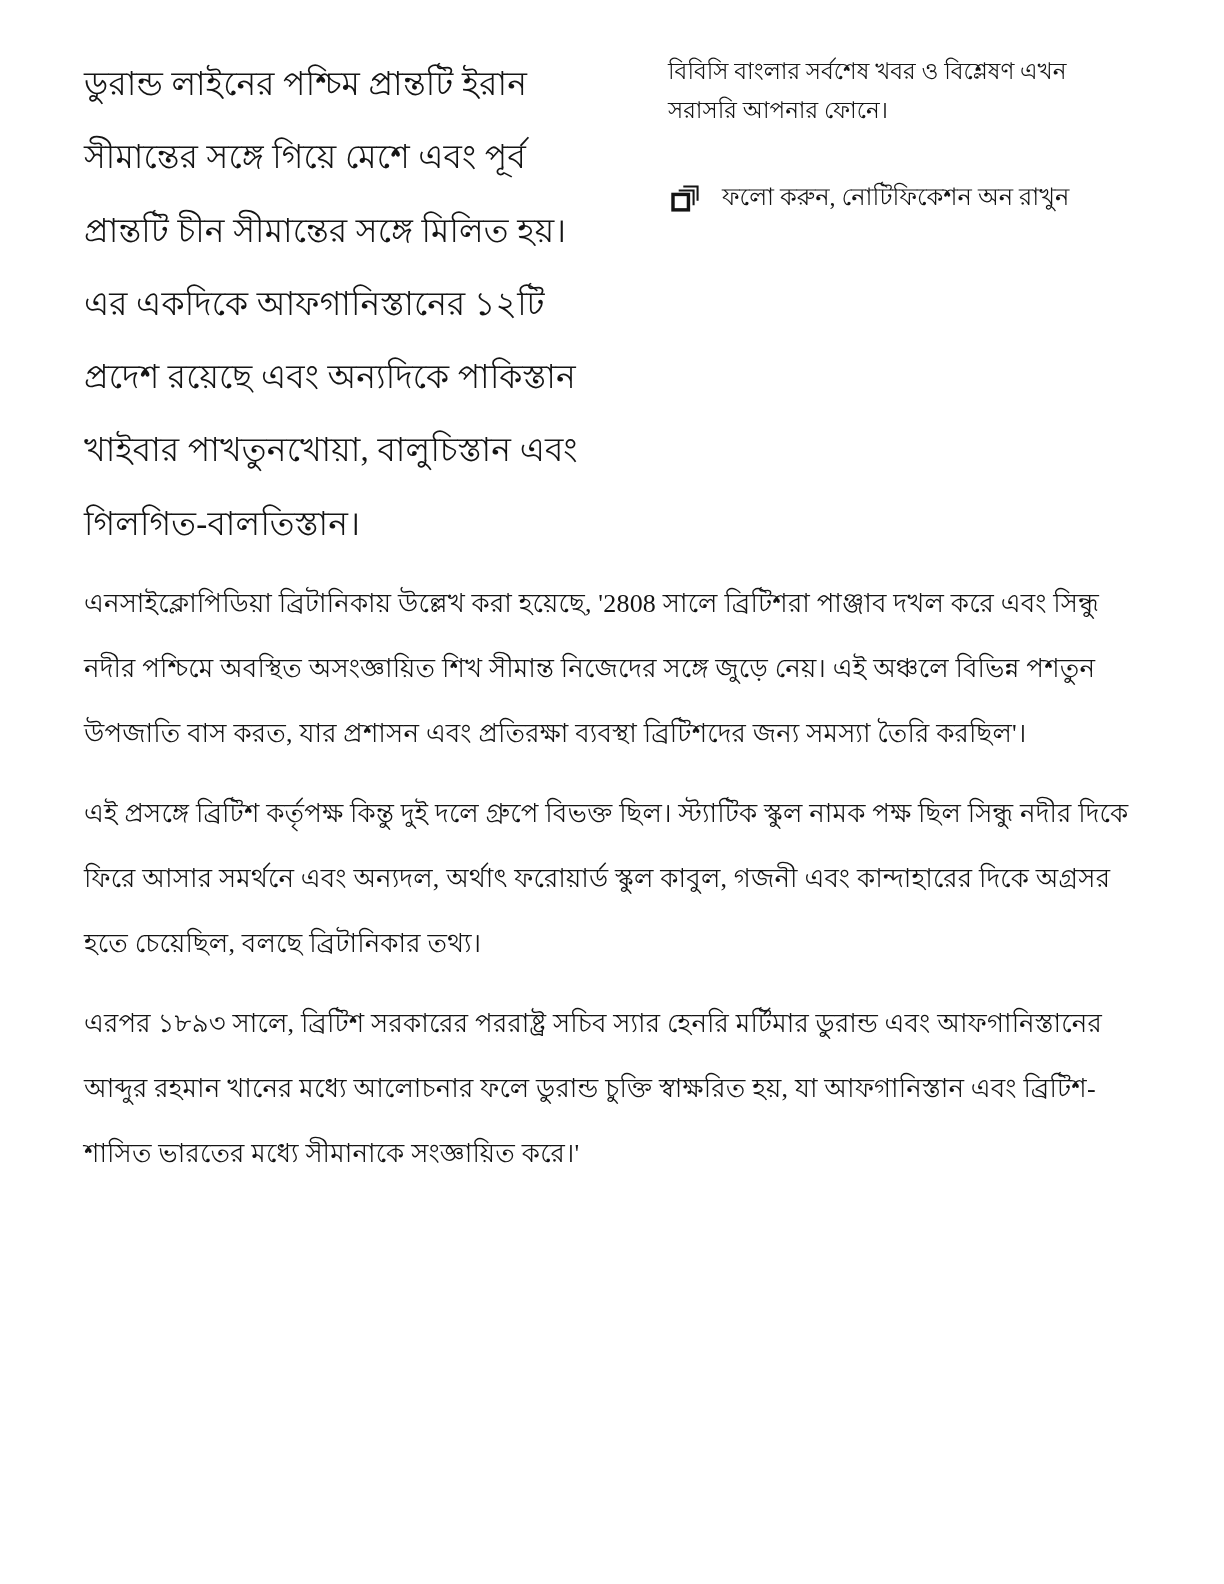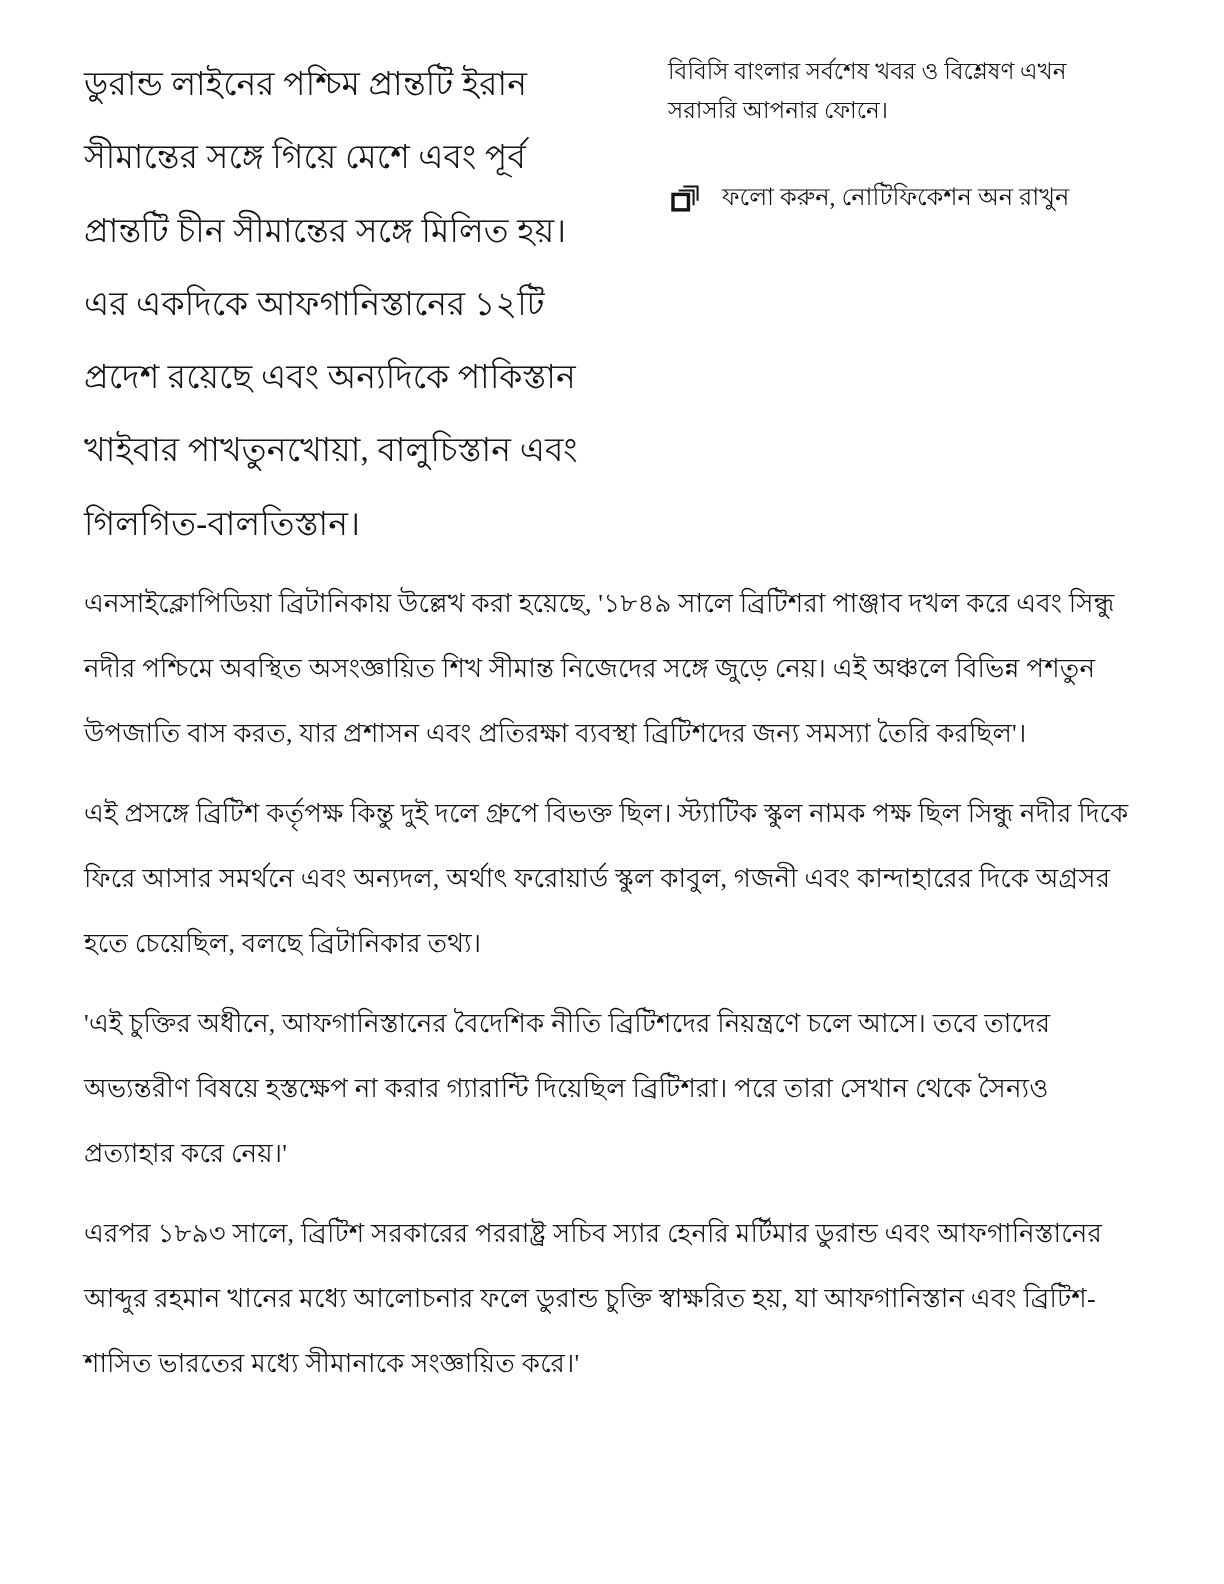--- a/index.html
+++ b/index.html
@@ -87,19 +87,18 @@
             <path d="M8.5 6.5 H21.5 V19.5" fill="none" stroke="#141414" stroke-width="1.8"></path>
             <rect x="3.5" y="10" width="13.5" height="13.5" fill="none" stroke="#141414" stroke-width="3"></rect>
           </svg>
         </span>
         <span class="follow-label">ফলো করুন, নোটিফিকেশন অন রাখুন</span>
       </div>
     </div>
   </div>
 
   <div class="article-body">
-    <p class="para">এনসাইক্লোপিডিয়া ব্রিটানিকায় উল্লেখ করা হয়েছে, '১৮৪৯ সালে ব্রিটিশরা পাঞ্জাব দখল করে এবং সিন্ধু নদীর পশ্চিমে অবস্থিত অসংজ্ঞায়িত শিখ সীমান্ত নিজেদের সঙ্গে জুড়ে নেয়। এই অঞ্চলে বিভিন্ন পশতুন উপজাতি বাস করত, যার প্রশাসন এবং প্রতিরক্ষা ব্যবস্থা ব্রিটিশদের জন্য সমস্যা তৈরি করছিল'।</p>
+    <p class="para">এনসাইক্লোপিডিয়া ব্রিটানিকায় উল্লেখ করা হয়েছে, '2808 সালে ব্রিটিশরা পাঞ্জাব দখল করে এবং সিন্ধু নদীর পশ্চিমে অবস্থিত অসংজ্ঞায়িত শিখ সীমান্ত নিজেদের সঙ্গে জুড়ে নেয়। এই অঞ্চলে বিভিন্ন পশতুন উপজাতি বাস করত, যার প্রশাসন এবং প্রতিরক্ষা ব্যবস্থা ব্রিটিশদের জন্য সমস্যা তৈরি করছিল'।</p>
     <p class="para">এই প্রসঙ্গে ব্রিটিশ কর্তৃপক্ষ কিন্তু দুই দলে গ্রুপে বিভক্ত ছিল। স্ট্যাটিক স্কুল নামক পক্ষ ছিল সিন্ধু নদীর দিকে ফিরে আসার সমর্থনে এবং অন্যদল, অর্থাৎ ফরোয়ার্ড স্কুল কাবুল, গজনী এবং কান্দাহারের দিকে অগ্রসর হতে চেয়েছিল, বলছে ব্রিটানিকার তথ্য।</p>
-    <p class="para">'এই চুক্তির অধীনে, আফগানিস্তানের বৈদেশিক নীতি ব্রিটিশদের নিয়ন্ত্রণে চলে আসে। তবে তাদের অভ্যন্তরীণ বিষয়ে হস্তক্ষেপ না করার গ্যারান্টি দিয়েছিল ব্রিটিশরা। পরে তারা সেখান থেকে সৈন্যও প্রত্যাহার করে নেয়।'</p>
     <p class="para">এরপর ১৮৯৩ সালে, ব্রিটিশ সরকারের পররাষ্ট্র সচিব স্যার হেনরি মর্টিমার ডুরান্ড এবং আফগানিস্তানের আব্দুর রহমান খানের মধ্যে আলোচনার ফলে ডুরান্ড চুক্তি স্বাক্ষরিত হয়, যা আফগানিস্তান এবং ব্রিটিশ-শাসিত ভারতের মধ্যে সীমানাকে সংজ্ঞায়িত করে।'</p>
   </div>
 
 </div>
 
 </body></html>

